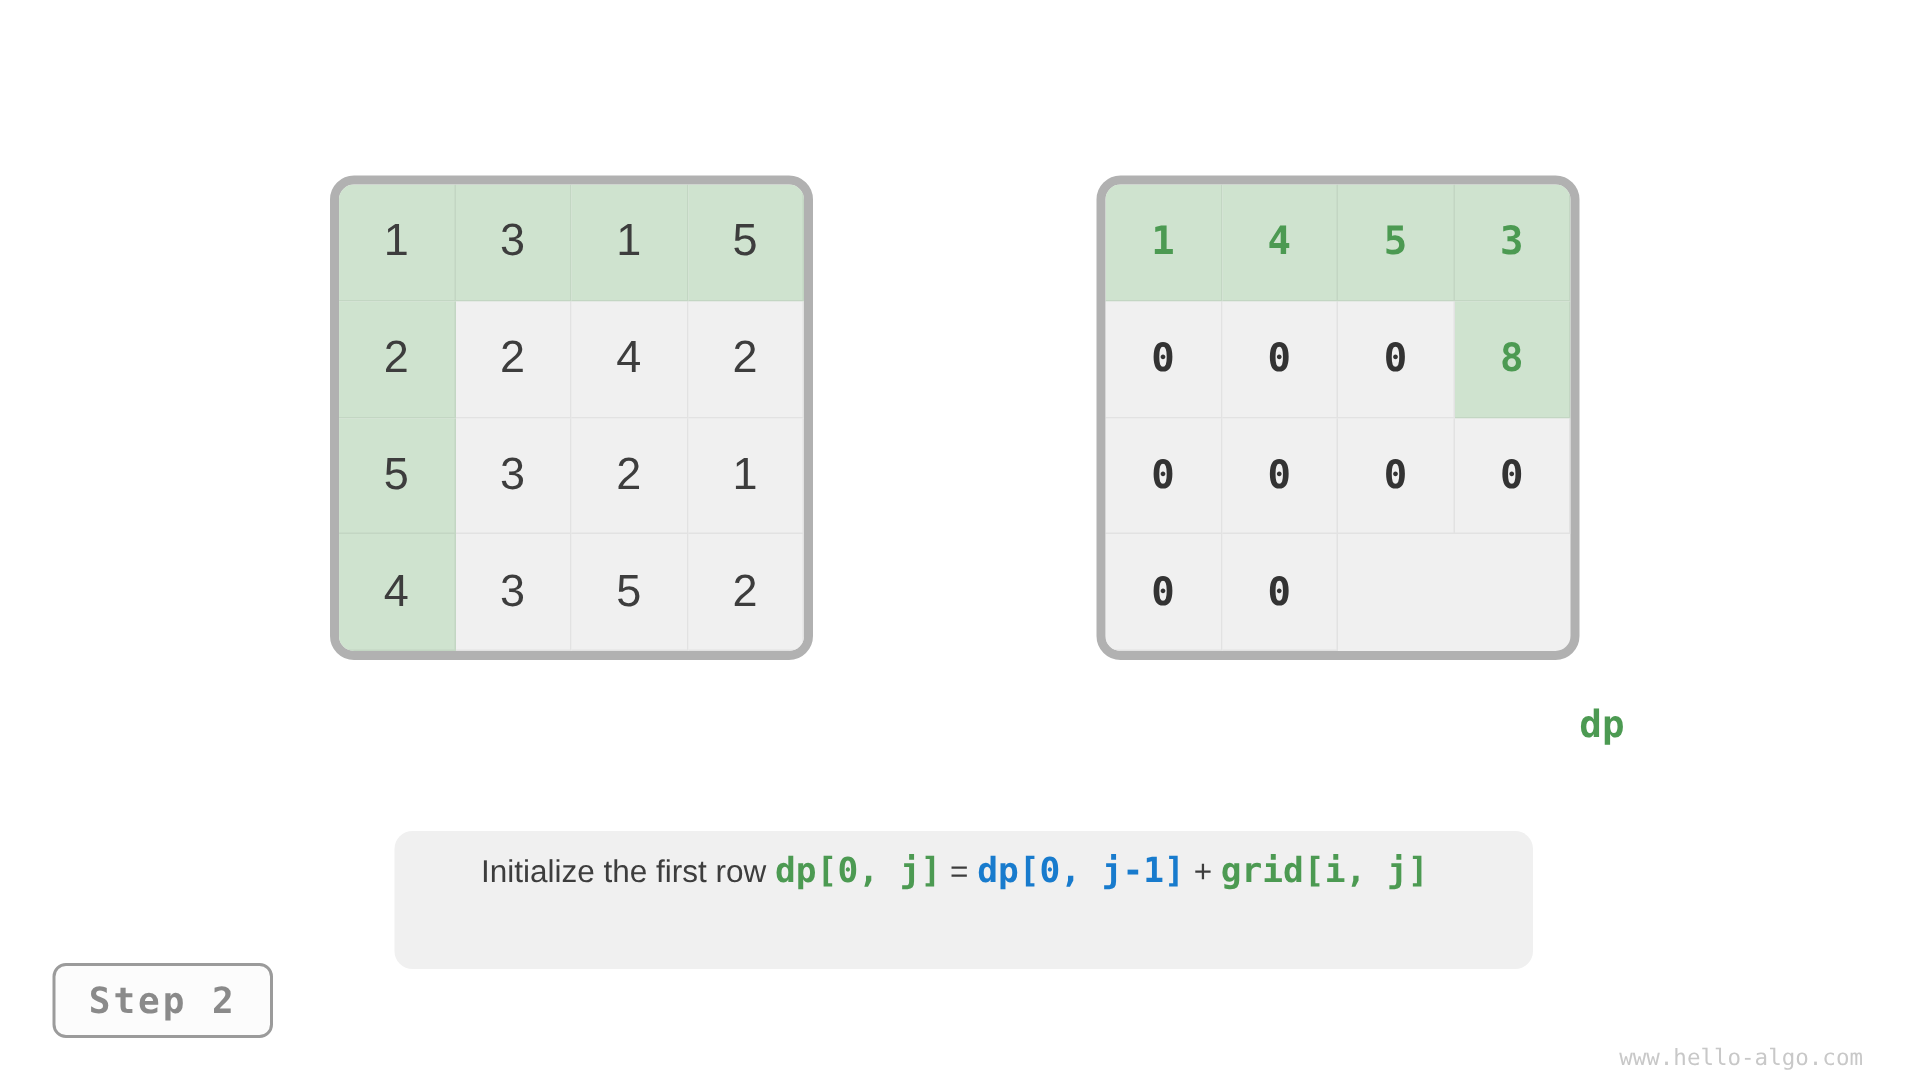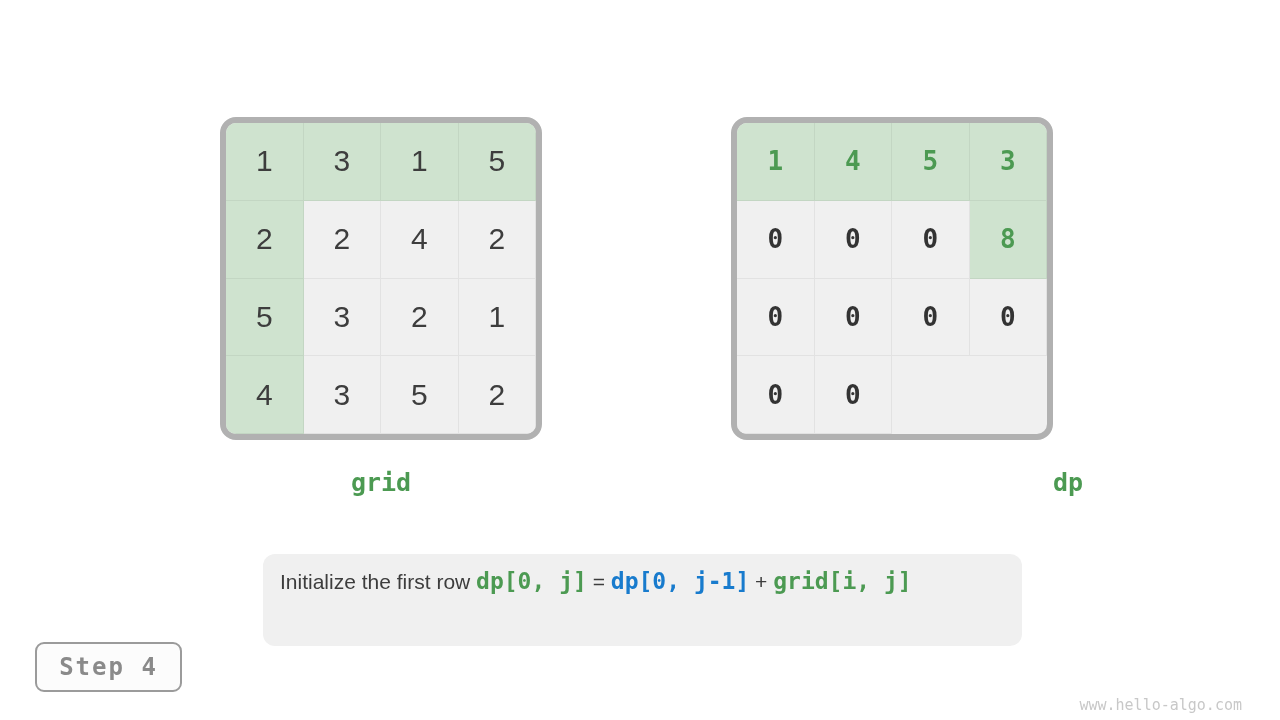--- a/index.html
+++ b/index.html
@@ -75,21 +75,21 @@
   #caption {
     position: absolute;
     left: 263px;
     top: 554px;
     width: 759px;
     height: 92px;
     box-sizing: border-box;
     background: var(--caption_bg);
     border-radius: 12px;
     padding: 5px 29px 0 17px;
-    text-align: left;
+    text-align: center;
   }
   .caption-line {
     line-height: 45px;
     height: 45px;
     white-space: nowrap;
     font-size: 21px;
     color: var(--text_dark);
   }
   .seg-plain {
     font-family: "Liberation Sans", sans-serif;
@@ -168,25 +168,24 @@
       <div class="cell norm">0</div>
       <div class="cell hl">8</div>
       <div class="cell norm">0</div>
       <div class="cell norm">0</div>
       <div class="cell norm">0</div>
       <div class="cell norm">0</div>
       <div class="cell norm">0</div>
       <div class="cell norm">0</div>
     </div>
 
-  <div id="label-left" class="matrix-label">grid</div>
 
   <div id="label-right" class="matrix-label">dp</div>
 
   <div id="caption">
     <div class="caption-line"><span class="seg-plain">Initialize the first row </span><span class="seg-green">dp[0, j]</span><span class="seg-plain"> = </span><span class="seg-blue">dp[0, j-1]</span><span class="seg-plain"> + </span><span class="seg-green">grid[i, j]</span></div>
   </div>
 
-  <div id="step-badge">Step 4</div>
+  <div id="step-badge">Step 2</div>
 
   <div id="watermark">www.hello-algo.com</div>
 
 </div>
 
 </body></html>

